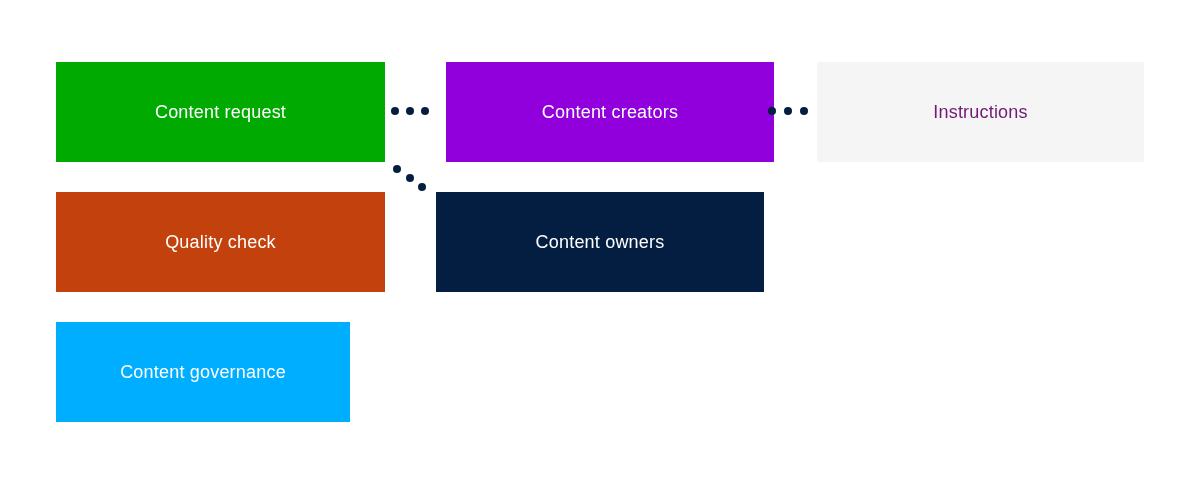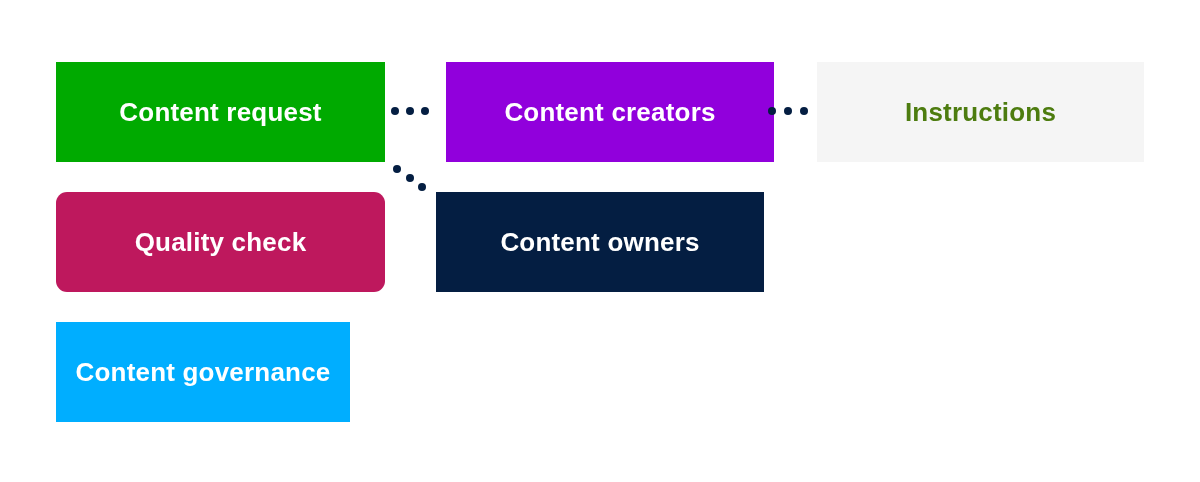--- a/index.html
+++ b/index.html
@@ -13,22 +13,22 @@
     background: #ffffff;
     overflow: hidden;
   }
 
   .box {
     position: absolute;
     height: 100px;
     display: flex;
     align-items: center;
     justify-content: center;
-    font-size: 26px;
-    font-weight: 700;
+    font-size: 18px;
+    font-weight: 400;
     letter-spacing: 0.2px;
     white-space: nowrap;
   }
 
   
   #box-content-request     { left: 56px;  top: 62px;  width: 329px; }
   #box-content-creators    { left: 436px; top: 62px;  width: 328px; }
   #box-instructions        { left: 817px; top: 62px;  width: 327px; }
   #box-quality-check       { left: 56px;  top: 192px; width: 329px; }
   #box-content-owners      { left: 436px; top: 192px; width: 328px; }
@@ -66,25 +66,25 @@
 <div class="canvas">
 
   <div class="box" id="box-content-request" style="background-color: rgb(0, 170, 0); color: rgb(255, 255, 255);">
     <span>Content request</span>
   </div>
 
   <div class="box" id="box-content-creators" style="background-color: rgb(145, 0, 220); color: rgb(255, 255, 255); margin-left: 10px;">
     <span>Content creators</span>
   </div>
 
-  <div class="box" id="box-instructions" style="background-color: rgb(245, 245, 245); color: #4d7c0f;">
+  <div class="box" id="box-instructions" style="background-color: rgb(245, 245, 245); color: #701a75;">
     <span>Instructions</span>
   </div>
 
-  <div class="box" id="box-quality-check" style="background-color: #be185d; color: rgb(255, 255, 255); border-radius: 11px;">
+  <div class="box" id="box-quality-check" style="background-color: #c2410c; color: rgb(255, 255, 255);">
     <span>Quality check</span>
   </div>
 
   <div class="box" id="box-content-owners" style="background-color: rgb(4, 30, 66); color: rgb(255, 255, 255); text-align: center;">
     <span>Content owners</span>
   </div>
 
   <div class="box" id="box-content-governance" style="background-color: rgb(0, 174, 255); color: rgb(255, 255, 255);">
     <span>Content governance</span>
   </div>

